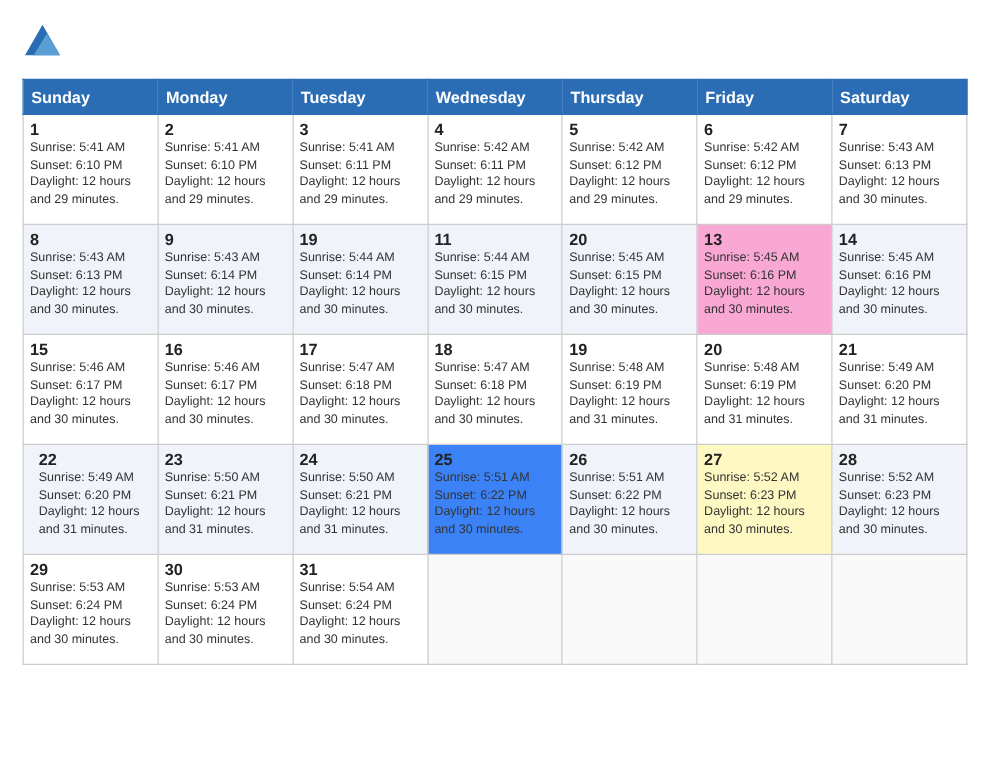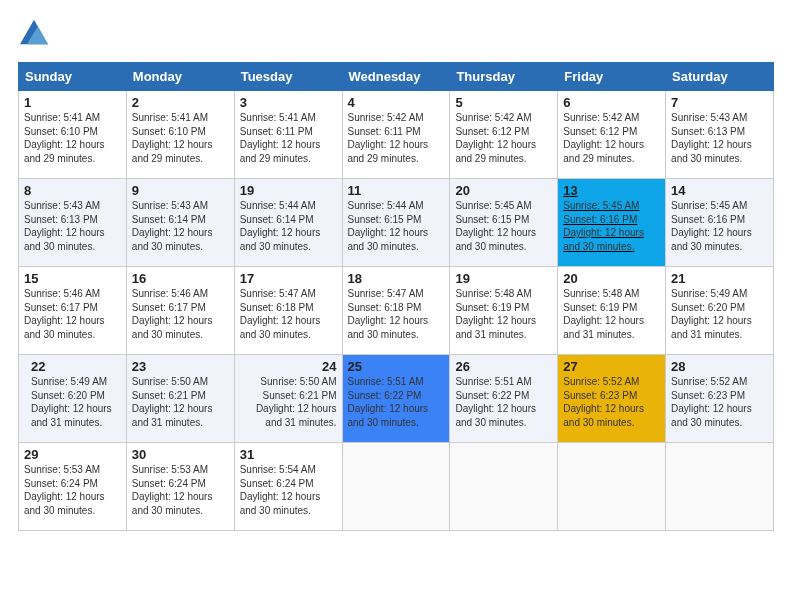--- a/index.html
+++ b/index.html
@@ -169,21 +169,21 @@
             <div class="day-info">Sunrise: 5:44 AM<br>Sunset: 6:14 PM<br>Daylight: 12 hours<br>and 30 minutes.</div>
           </td>
           <td style="background: rgb(240, 244, 250);">
             <span class="day-num">11</span>
             <div class="day-info">Sunrise: 5:44 AM<br>Sunset: 6:15 PM<br>Daylight: 12 hours<br>and 30 minutes.</div>
           </td>
           <td style="background: rgb(240, 244, 250);">
             <span class="day-num">20</span>
             <div class="day-info">Sunrise: 5:45 AM<br>Sunset: 6:15 PM<br>Daylight: 12 hours<br>and 30 minutes.</div>
           </td>
-          <td style="background: #0ea5e9; text-decoration: underline;">
+          <td style="background: #f9a8d4;">
             <span class="day-num">13</span>
             <div class="day-info">Sunrise: 5:45 AM<br>Sunset: 6:16 PM<br>Daylight: 12 hours<br>and 30 minutes.</div>
           </td>
           <td style="background: rgb(240, 244, 250);">
             <span class="day-num">14</span>
             <div class="day-info">Sunrise: 5:45 AM<br>Sunset: 6:16 PM<br>Daylight: 12 hours<br>and 30 minutes.</div>
           </td>
         </tr>
         <tr>
           <td>
@@ -217,33 +217,33 @@
         </tr>
         <tr>
           <td style="background: rgb(240, 244, 250); padding-left: 12px;">
             <span class="day-num">22</span>
             <div class="day-info">Sunrise: 5:49 AM<br>Sunset: 6:20 PM<br>Daylight: 12 hours<br>and 31 minutes.</div>
           </td>
           <td style="background: rgb(240, 244, 250); margin-top: 20px;">
             <span class="day-num">23</span>
             <div class="day-info">Sunrise: 5:50 AM<br>Sunset: 6:21 PM<br>Daylight: 12 hours<br>and 31 minutes.</div>
           </td>
-          <td style="background: rgb(240, 244, 250); text-align: right;">
+          <td style="background: rgb(240, 244, 250);">
             <span class="day-num">24</span>
             <div class="day-info">Sunrise: 5:50 AM<br>Sunset: 6:21 PM<br>Daylight: 12 hours<br>and 31 minutes.</div>
           </td>
           <td style="background: #3b82f6;">
             <span class="day-num">25</span>
             <div class="day-info">Sunrise: 5:51 AM<br>Sunset: 6:22 PM<br>Daylight: 12 hours<br>and 30 minutes.</div>
           </td>
           <td style="background: rgb(240, 244, 250); margin-left: 28px;">
             <span class="day-num">26</span>
             <div class="day-info">Sunrise: 5:51 AM<br>Sunset: 6:22 PM<br>Daylight: 12 hours<br>and 30 minutes.</div>
           </td>
-          <td style="background: #eab308; margin-left: 36px;">
+          <td style="background: #fef9c3; margin-left: 36px;">
             <span class="day-num">27</span>
             <div class="day-info">Sunrise: 5:52 AM<br>Sunset: 6:23 PM<br>Daylight: 12 hours<br>and 30 minutes.</div>
           </td>
           <td style="background: rgb(240, 244, 250);">
             <span class="day-num">28</span>
             <div class="day-info">Sunrise: 5:52 AM<br>Sunset: 6:23 PM<br>Daylight: 12 hours<br>and 30 minutes.</div>
           </td>
         </tr>
         <tr>
           <td>

